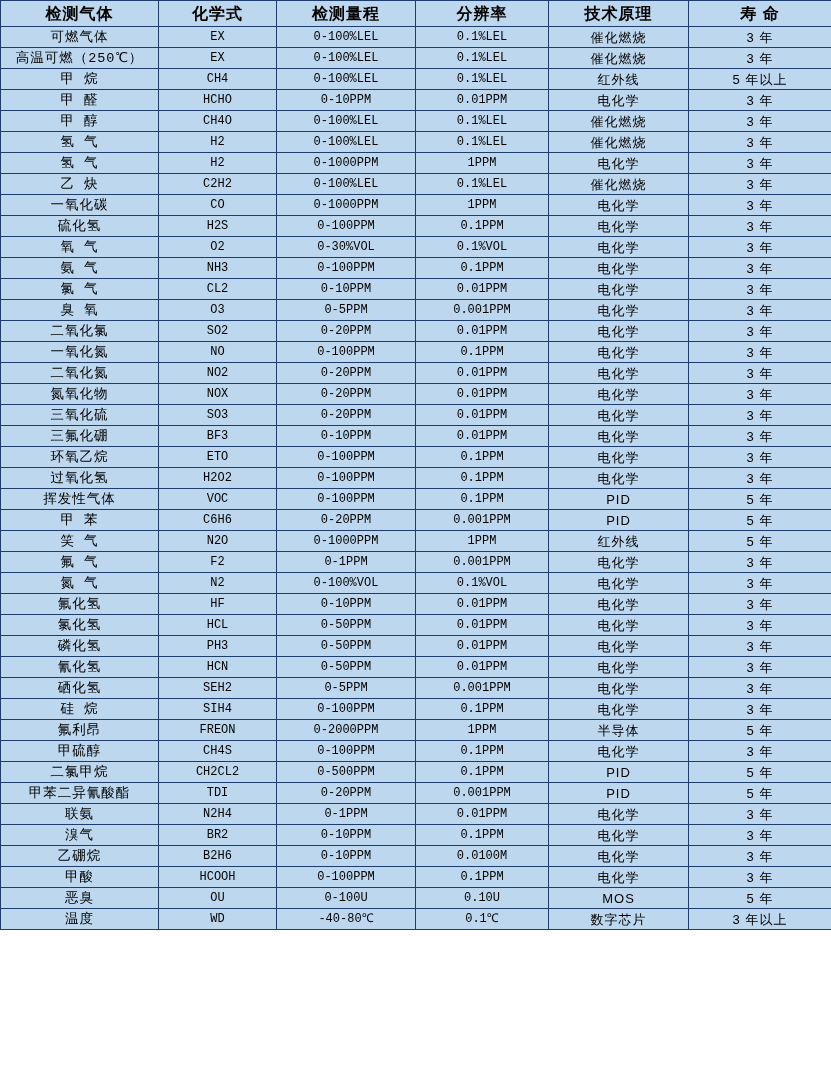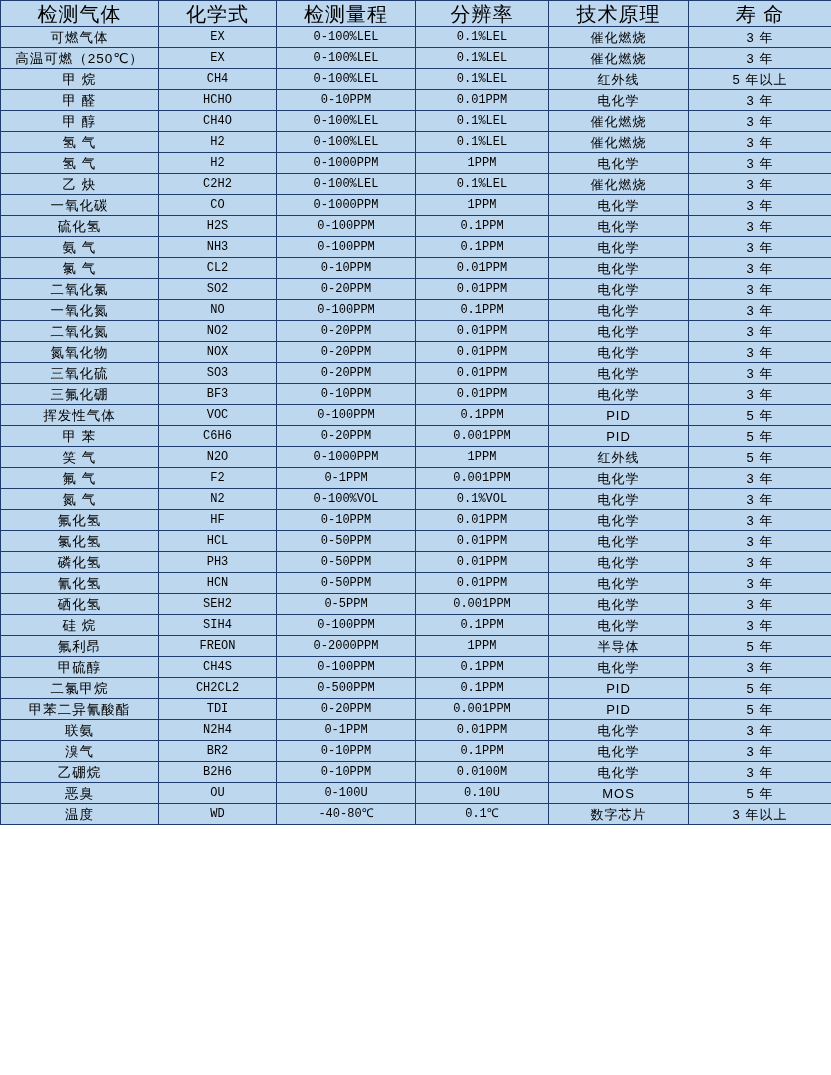--- a/index.html
+++ b/index.html
@@ -24,30 +24,31 @@
     background: #bdd7ee;
     padding: 0;
     height: 20px;
     line-height: 19px;
     overflow: hidden;
     white-space: nowrap;
   }
   table.gas-table thead th {
     height: 25px;
     line-height: 24px;
-    font-size: 20px;
-    font-weight: normal;
+    font-size: 16px;
+    font-weight: bold;
     letter-spacing: 1px;
   }
   table.gas-table tbody td {
     font-size: 13px;
   }
   table.gas-table tbody td.c0 {
     font-size: 13.5px;
     letter-spacing: 1px;
+    font-family: Liberation Mono, monospace;
   }
   table.gas-table tbody td.c1,
   table.gas-table tbody td.c2,
   table.gas-table tbody td.c3 {
     font-family: "Liberation Mono", "DejaVu Sans Mono", monospace;
     font-size: 12px;
     letter-spacing: 0px;
   }
   table.gas-table tbody td.c4,
   table.gas-table tbody td.c5 {
@@ -158,36 +159,52 @@
       </tr>
       <tr>
         <td class="c0">硫化氢</td>
         <td class="c1">H2S</td>
         <td class="c2">0-100PPM</td>
         <td class="c3">0.1PPM</td>
         <td class="c4">电化学</td>
         <td class="c5">3 年</td>
       </tr>
       <tr>
+        <td class="c0">氧 气</td>
+        <td class="c1">O2</td>
+        <td class="c2">0-30%VOL</td>
+        <td class="c3">0.1%VOL</td>
+        <td class="c4">电化学</td>
+        <td class="c5">3 年</td>
+      </tr>
+      <tr>
         <td class="c0">氨 气</td>
         <td class="c1">NH3</td>
         <td class="c2">0-100PPM</td>
         <td class="c3">0.1PPM</td>
         <td class="c4">电化学</td>
         <td class="c5">3 年</td>
       </tr>
       <tr>
         <td class="c0">氯 气</td>
         <td class="c1">CL2</td>
         <td class="c2">0-10PPM</td>
         <td class="c3">0.01PPM</td>
         <td class="c4">电化学</td>
         <td class="c5">3 年</td>
       </tr>
       <tr>
+        <td class="c0">臭 氧</td>
+        <td class="c1">O3</td>
+        <td class="c2">0-5PPM</td>
+        <td class="c3">0.001PPM</td>
+        <td class="c4">电化学</td>
+        <td class="c5">3 年</td>
+      </tr>
+      <tr>
         <td class="c0">二氧化氯</td>
         <td class="c1">SO2</td>
         <td class="c2">0-20PPM</td>
         <td class="c3">0.01PPM</td>
         <td class="c4">电化学</td>
         <td class="c5">3 年</td>
       </tr>
       <tr>
         <td class="c0">一氧化氮</td>
         <td class="c1">NO</td>
@@ -218,20 +235,36 @@
         <td class="c2">0-20PPM</td>
         <td class="c3">0.01PPM</td>
         <td class="c4">电化学</td>
         <td class="c5">3 年</td>
       </tr>
       <tr>
         <td class="c0">三氟化硼</td>
         <td class="c1">BF3</td>
         <td class="c2">0-10PPM</td>
         <td class="c3">0.01PPM</td>
+        <td class="c4">电化学</td>
+        <td class="c5">3 年</td>
+      </tr>
+      <tr>
+        <td class="c0">环氧乙烷</td>
+        <td class="c1">ETO</td>
+        <td class="c2">0-100PPM</td>
+        <td class="c3">0.1PPM</td>
+        <td class="c4">电化学</td>
+        <td class="c5">3 年</td>
+      </tr>
+      <tr>
+        <td class="c0">过氧化氢</td>
+        <td class="c1">H2O2</td>
+        <td class="c2">0-100PPM</td>
+        <td class="c3">0.1PPM</td>
         <td class="c4">电化学</td>
         <td class="c5">3 年</td>
       </tr>
       <tr>
         <td class="c0">挥发性气体</td>
         <td class="c1">VOC</td>
         <td class="c2">0-100PPM</td>
         <td class="c3">0.1PPM</td>
         <td class="c4">PID</td>
         <td class="c5">5 年</td>
@@ -362,20 +395,28 @@
         <td class="c2">0-10PPM</td>
         <td class="c3">0.1PPM</td>
         <td class="c4">电化学</td>
         <td class="c5">3 年</td>
       </tr>
       <tr>
         <td class="c0">乙硼烷</td>
         <td class="c1">B2H6</td>
         <td class="c2">0-10PPM</td>
         <td class="c3">0.0100M</td>
+        <td class="c4">电化学</td>
+        <td class="c5">3 年</td>
+      </tr>
+      <tr>
+        <td class="c0">甲酸</td>
+        <td class="c1">HCOOH</td>
+        <td class="c2">0-100PPM</td>
+        <td class="c3">0.1PPM</td>
         <td class="c4">电化学</td>
         <td class="c5">3 年</td>
       </tr>
       <tr>
         <td class="c0">恶臭</td>
         <td class="c1">OU</td>
         <td class="c2">0-100U</td>
         <td class="c3">0.10U</td>
         <td class="c4">MOS</td>
         <td class="c5">5 年</td>

